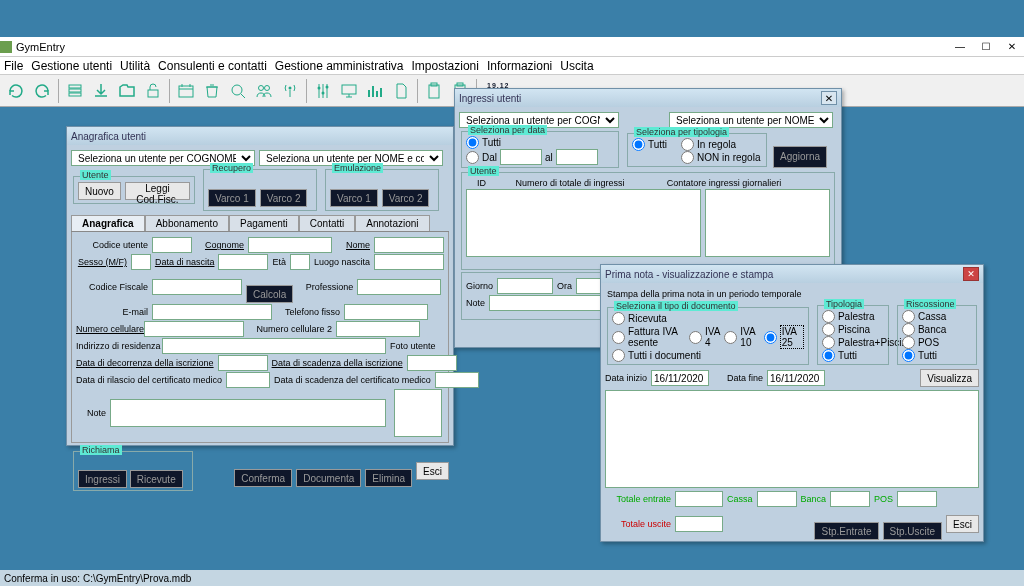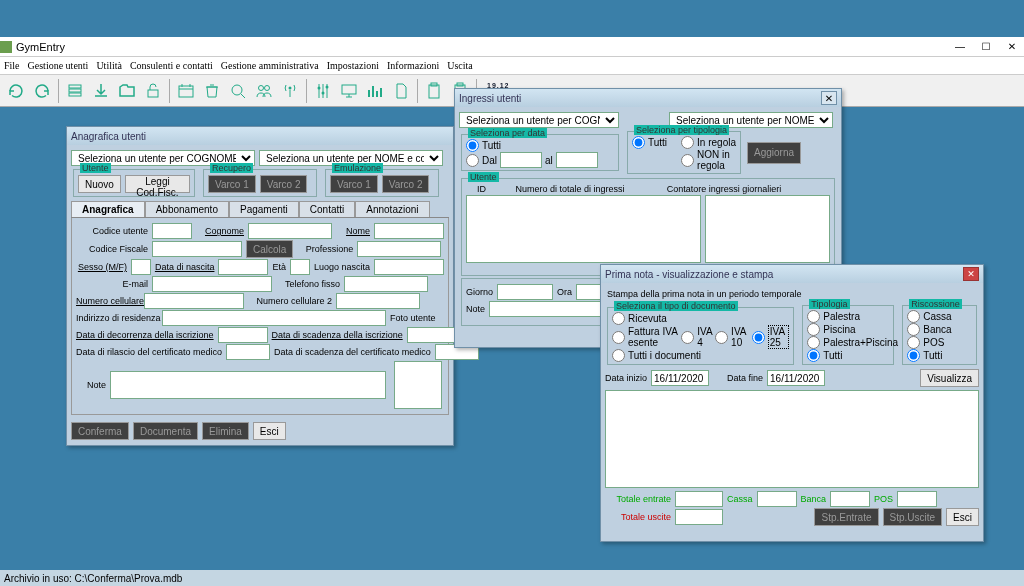--- a/index.html
+++ b/index.html
@@ -4,38 +4,38 @@
 <style>
 * { box-sizing: border-box; margin: 0; padding: 0; font-family: 'Segoe UI', Tahoma, sans-serif; font-size: 10px; }
 body { background: #3a7fa8; width: 1024px; height: 586px; overflow: hidden; position: relative; }
 .titlebar { background: #fff; height: 20px; display: flex; align-items: center; padding: 0 0; justify-content: space-between; border-bottom: 1px solid #ccc; margin-top: 37px; }
 .titlebar-left { display: flex; align-items: center; gap: 4px; }
 .titlebar-icon { width: 12px; height: 12px; background: #6b9e4e; }
 .titlebar-title { font-size: 11px; }
 .titlebar-controls { display: flex; gap: 2px; }
 .titlebar-btn { width: 24px; height: 16px; display: flex; align-items: center; justify-content: center; cursor: pointer; }
 .menubar { background: #fff; height: 18px; display: flex; align-items: center; padding: 0 4px; gap: 8px; border-bottom: 1px solid #ccc; }
-.menubar span { font-size: 10px; cursor: pointer; font-family: Liberation Serif, serif; }
+.menubar span { font-size: 12px; cursor: pointer; }
 .toolbar { background: #f0f0f0; height: 32px; display: flex; align-items: center; padding: 0 4px; gap: 2px; border-bottom: 1px solid #aaa; }
 .toolbar-icon { width: 24px; height: 24px; display: flex; align-items: center; justify-content: center; cursor: pointer; }
 .toolbar-sep { width: 1px; height: 24px; background: #aaa; margin: 0 2px; }
 .toolbar-logo { margin-left: 6px; font-size: 12px; font-weight: bold; letter-spacing: 1px; color: #0f172a; display:flex; flex-direction:column; align-items:flex-start; line-height:1; }
 .statusbar { position: absolute; bottom: 0; left: 0; right: 0; height: 16px; background: #c4d6e2; display: flex; align-items: center; padding: 0 4px; }
 
 .window { position: absolute; background: #bfd0e0; border: 1px solid #7090a8; box-shadow: 2px 2px 4px rgba(0,0,0,0.3); }
 .window-title { background: linear-gradient(#d2e5f2,#b8cfe0); height: 18px; display: flex; align-items: center; padding: 0 4px; justify-content: space-between; }
 .window-title span { font-size: 10px; color: #335; }
 .close-x { width: 16px; height: 14px; background: #c44; color: #fff; display: flex; align-items: center; justify-content: center; font-size: 9px; cursor: pointer; border:1px solid #933;}
 
 .groupbox { border: 1px solid #8aa; margin: 2px; padding: 4px 4px 2px 4px; position: relative; }
-.groupbox-title { position: absolute; top: -7px; left: 6px; background: #14b8a6; padding: 0 2px; font-size: 9px; color: #333; }
+.groupbox-title { position: absolute; top: -7px; left: 6px; background: #5eead4; padding: 0 2px; font-size: 9px; color: #333; }
 
 select, input[type=text] { font-size: 10px; height: 16px; border: 1px solid #7a8; background: #fff; padding: 0 2px; }
 button { font-size: 10px; height: 18px; border: 1px solid #999; background: #e8e8e8; cursor: pointer; padding: 0 6px; }
-button:disabled { color: #999; background: #404040; }
+button:disabled { color: #999; background: #0f172a; margin-top: 14px; }
 
 .tabs { display: flex; border-bottom: 1px solid #888; margin: 2px 0 0 0; }
 .tab { padding: 2px 10px; border: 1px solid #999; border-bottom: none; background: #d8e0e8; margin-right: 0px; font-size: 10px; cursor: pointer; }
 .tab.active { background: #e8eef4; font-weight: bold; }
 
 .row { display: flex; align-items: center; gap: 4px; margin: 1px 0; }
 .lbl { text-align: right; font-size: 9px; white-space: nowrap; }
 .ulabel { text-decoration: underline; }
 .radio-row { display: flex; align-items: center; gap: 3px; font-size: 9px; }
 .radio-row input { margin: 0; }
@@ -224,37 +224,37 @@
     <div style="border:1px solid #999; border-top:none; padding:4px; background:#bfd0e0;">
       <div class="row">
           <span class="lbl" style="width:72px;">Codice utente</span>
           <input type="text" style="width: 40px;">
           <span class="lbl ulabel" style="width:48px;">Cognome</span>
           <input type="text" style="width: 84px;">
           <span class="lbl ulabel" style="width:34px;">Nome</span>
           <input type="text" style="width: 70px;">
         </div>
       <div class="row">
-          <span class="lbl" style="width:72px;">Codice Fiscale</span>
-          <input type="text" style="width: 90px;">
-          <button disabled="">Calcola</button>
-          <span class="lbl" style="width:56px;">Professione</span>
-          <input type="text" style="width: 84px;">
-        </div>
-      <div class="row">
           <span class="lbl ulabel" style="width:72px;">Sesso (M/F)</span>
           <input type="text" style="width: 20px;">
           <span class="lbl ulabel">Data di nascita</span>
           <input type="text" style="width: 50px;">
           <span class="lbl">Età</span>
           <input type="text" style="width: 20px;">
           <span class="lbl">Luogo nascita</span>
           <input type="text" style="width: 70px;">
         </div>
       <div class="row">
+          <span class="lbl" style="width:72px;">Codice Fiscale</span>
+          <input type="text" style="width: 90px;">
+          <button disabled="">Calcola</button>
+          <span class="lbl" style="width:56px;">Professione</span>
+          <input type="text" style="width: 84px;">
+        </div>
+      <div class="row">
           <span class="lbl" style="width:72px;">E-mail</span>
           <input type="text" style="width: 120px;">
           <span class="lbl" style="width:64px;text-align:right;">Telefono fisso</span>
           <input type="text" style="width: 84px;">
         </div>
       <div class="row">
           <span class="lbl ulabel" style="width:64px;">Numero cellulare 1</span>
           <input type="text" style="width: 100px;">
           <span class="lbl" style="width:84px;">Numero cellulare 2</span>
           <input type="text" style="width: 84px;">
@@ -276,20 +276,24 @@
           <span class="lbl">Data di scadenza del certificato medico</span>
           <input type="text" style="width: 44px;">
         </div>
       <div class="row">
           <span class="lbl" style="width:30px;">Note</span>
           <textarea style="width: 276px; height: 28px;"></textarea>
           <div class="listbox" style="width:48px;height:48px;margin-left:4px;"></div>
         </div>
     </div>
     <div class="row" style="margin-top:6px; justify-content:space-between;">
+      <div class="groupbox" style="width:120px;"><span class="groupbox-title">Richiama</span>
+        <button disabled="">Ingressi</button>
+        <button disabled="">Ricevute</button>
+      </div>
       <div class="row">
         <button disabled="">Conferma</button>
         <button disabled="">Documenta</button>
         <button disabled="">Elimina</button>
         <button>Esci</button>
       </div>
     </div>
   </div>
 </div>
 
@@ -312,21 +316,21 @@
             <span>Tutti</span>
           </div>
         <div class="radio-row">
             <input type="radio" style="">
             <span>Dal</span>
             <input type="text" style="width: 42px;">
             <span>al</span>
             <input type="text" style="width: 42px;">
           </div>
       </div>
-      <div class="groupbox" style="width:114px;">
+      <div class="groupbox" style="width:140px;">
           <span class="groupbox-title">Seleziona per tipologia</span>
         <div style="display:flex;gap:14px;">
           <div>
             <div class="radio-row">
                 <input type="radio" checked="" style="">
                 <span>Tutti</span>
               </div>
           </div>
           <div>
             <div class="radio-row">
@@ -392,21 +396,21 @@
           <input type="radio" style="">
             <span>IVA 10</span>
           <input type="radio" checked="" style="">
             <span style="border:1px dotted #000;padding:0 1px;">IVA 25</span>
         </div>
         <div class="radio-row">
             <input type="radio" style="">
             <span>Tutti i documenti</span>
           </div>
       </div>
-      <div class="groupbox" style="width:92px;">
+      <div class="groupbox" style="width:72px;">
           <span class="groupbox-title">Tipologia</span>
         <div class="radio-row">
             <input type="radio" style="">
             <span>Palestra</span>
           </div>
         <div class="radio-row">
             <input type="radio" style="">
             <span>Piscina</span>
           </div>
         <div class="radio-row">
@@ -463,14 +467,14 @@
         <input type="text" style="width: 48px;">
       <span style="flex:1;"></span>
       <button disabled="">Stp.Entrate</button>
       <button disabled="">Stp.Uscite</button>
       <button>Esci</button>
     </div>
   </div>
 </div>
 
 <div class="statusbar">
-    <span>Archivio in uso: C:\Conferma\Prova.mdb</span>
+    <span>Conferma in uso: C:\GymEntry\Prova.mdb</span>
   </div>
 
 </body></html>

